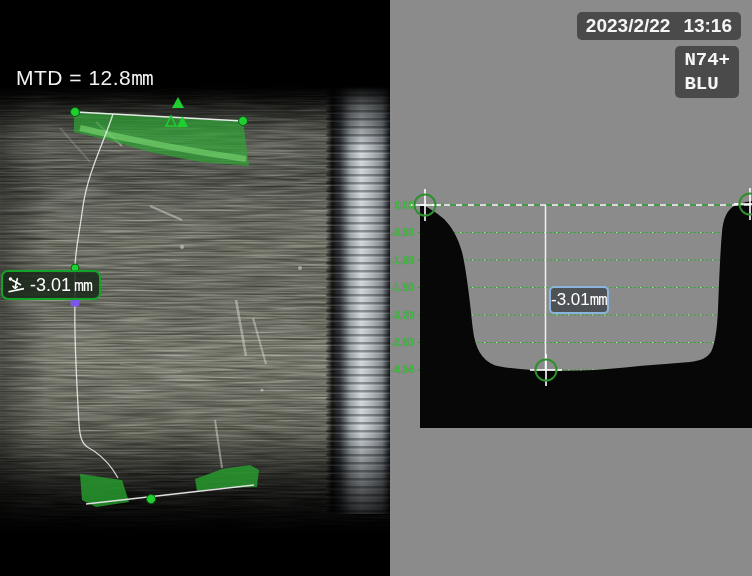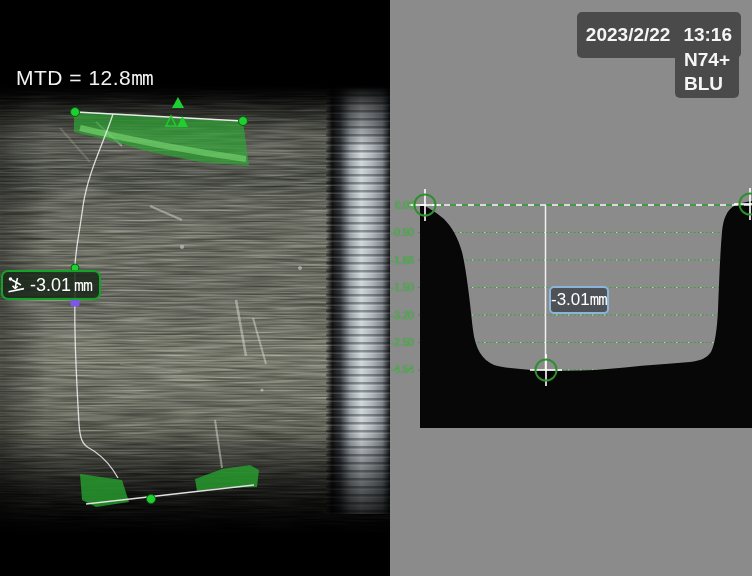--- a/index.html
+++ b/index.html
@@ -33,25 +33,25 @@
   #cam-overlay{position:absolute;left:0;top:0;}
   #mtd-label{position:absolute;left:16px;top:66px;color:#f2f2f2;font-size:21px;
     letter-spacing:0.5px;text-shadow:0 1px 3px #000,0 0 2px #000;white-space:nowrap;}
   .unit{font-family:"DejaVu Sans Mono",monospace;font-size:0.92em;letter-spacing:-1px;}
   #depth-label{position:absolute;left:1px;top:270px;height:24px;display:flex;align-items:center;gap:3px;
     padding:1px 7px 1px 4px;background:rgba(22,36,22,0.82);border:2.5px solid #12a328;border-radius:7px;
     color:#fff;font-size:18px;white-space:nowrap;}
   
   #profile-pane{position:absolute;left:390px;top:0;width:362px;height:576px;background:#8b8b8b;overflow:hidden;}
   #datetime-badge{position:absolute;top:12px;right:11px;background:#4a4a4a;border-radius:5px;
-    padding:12px 9px;color:#f5f5f5;font-size:19px;font-weight:bold;display:flex;gap:13px;white-space:nowrap;}
+    padding:3px 9px;color:#f5f5f5;font-size:19px;font-weight:bold;display:flex;gap:13px;white-space:nowrap;}
   #probe-badge{position:absolute;top:46px;right:13px;background:#4a4a4a;border-radius:5px;
-    padding:2px 9px;color:#f5f5f5;font-size:19px;font-weight:bold;line-height:24px;}
+    padding:2px 9px;color:#f5f5f5;font-size:19px;font-weight:bold;line-height:24px;font-family:Liberation Mono, monospace;}
   #chart-svg{position:absolute;left:0;top:0;}
-  .tick{position:absolute;font-size:10px;font-weight:normal;color:#3ec43e;letter-spacing:0px;
+  .tick{position:absolute;font-size:10px;font-weight:bold;color:#3ec43e;letter-spacing:0px;
     text-shadow:0 0 1px rgba(0,60,0,0.4);}
   #chart-depth-label{position:absolute;left:159px;top:286px;padding:2px 0;background:#4e5156;
     border:2px solid #8ab4dc;border-radius:5px;color:#fff;font-size:17px;white-space:nowrap;}
 </style>
 </head>
 <body>
 
 <div id="screen">
 
   <div id="cam-pane">

